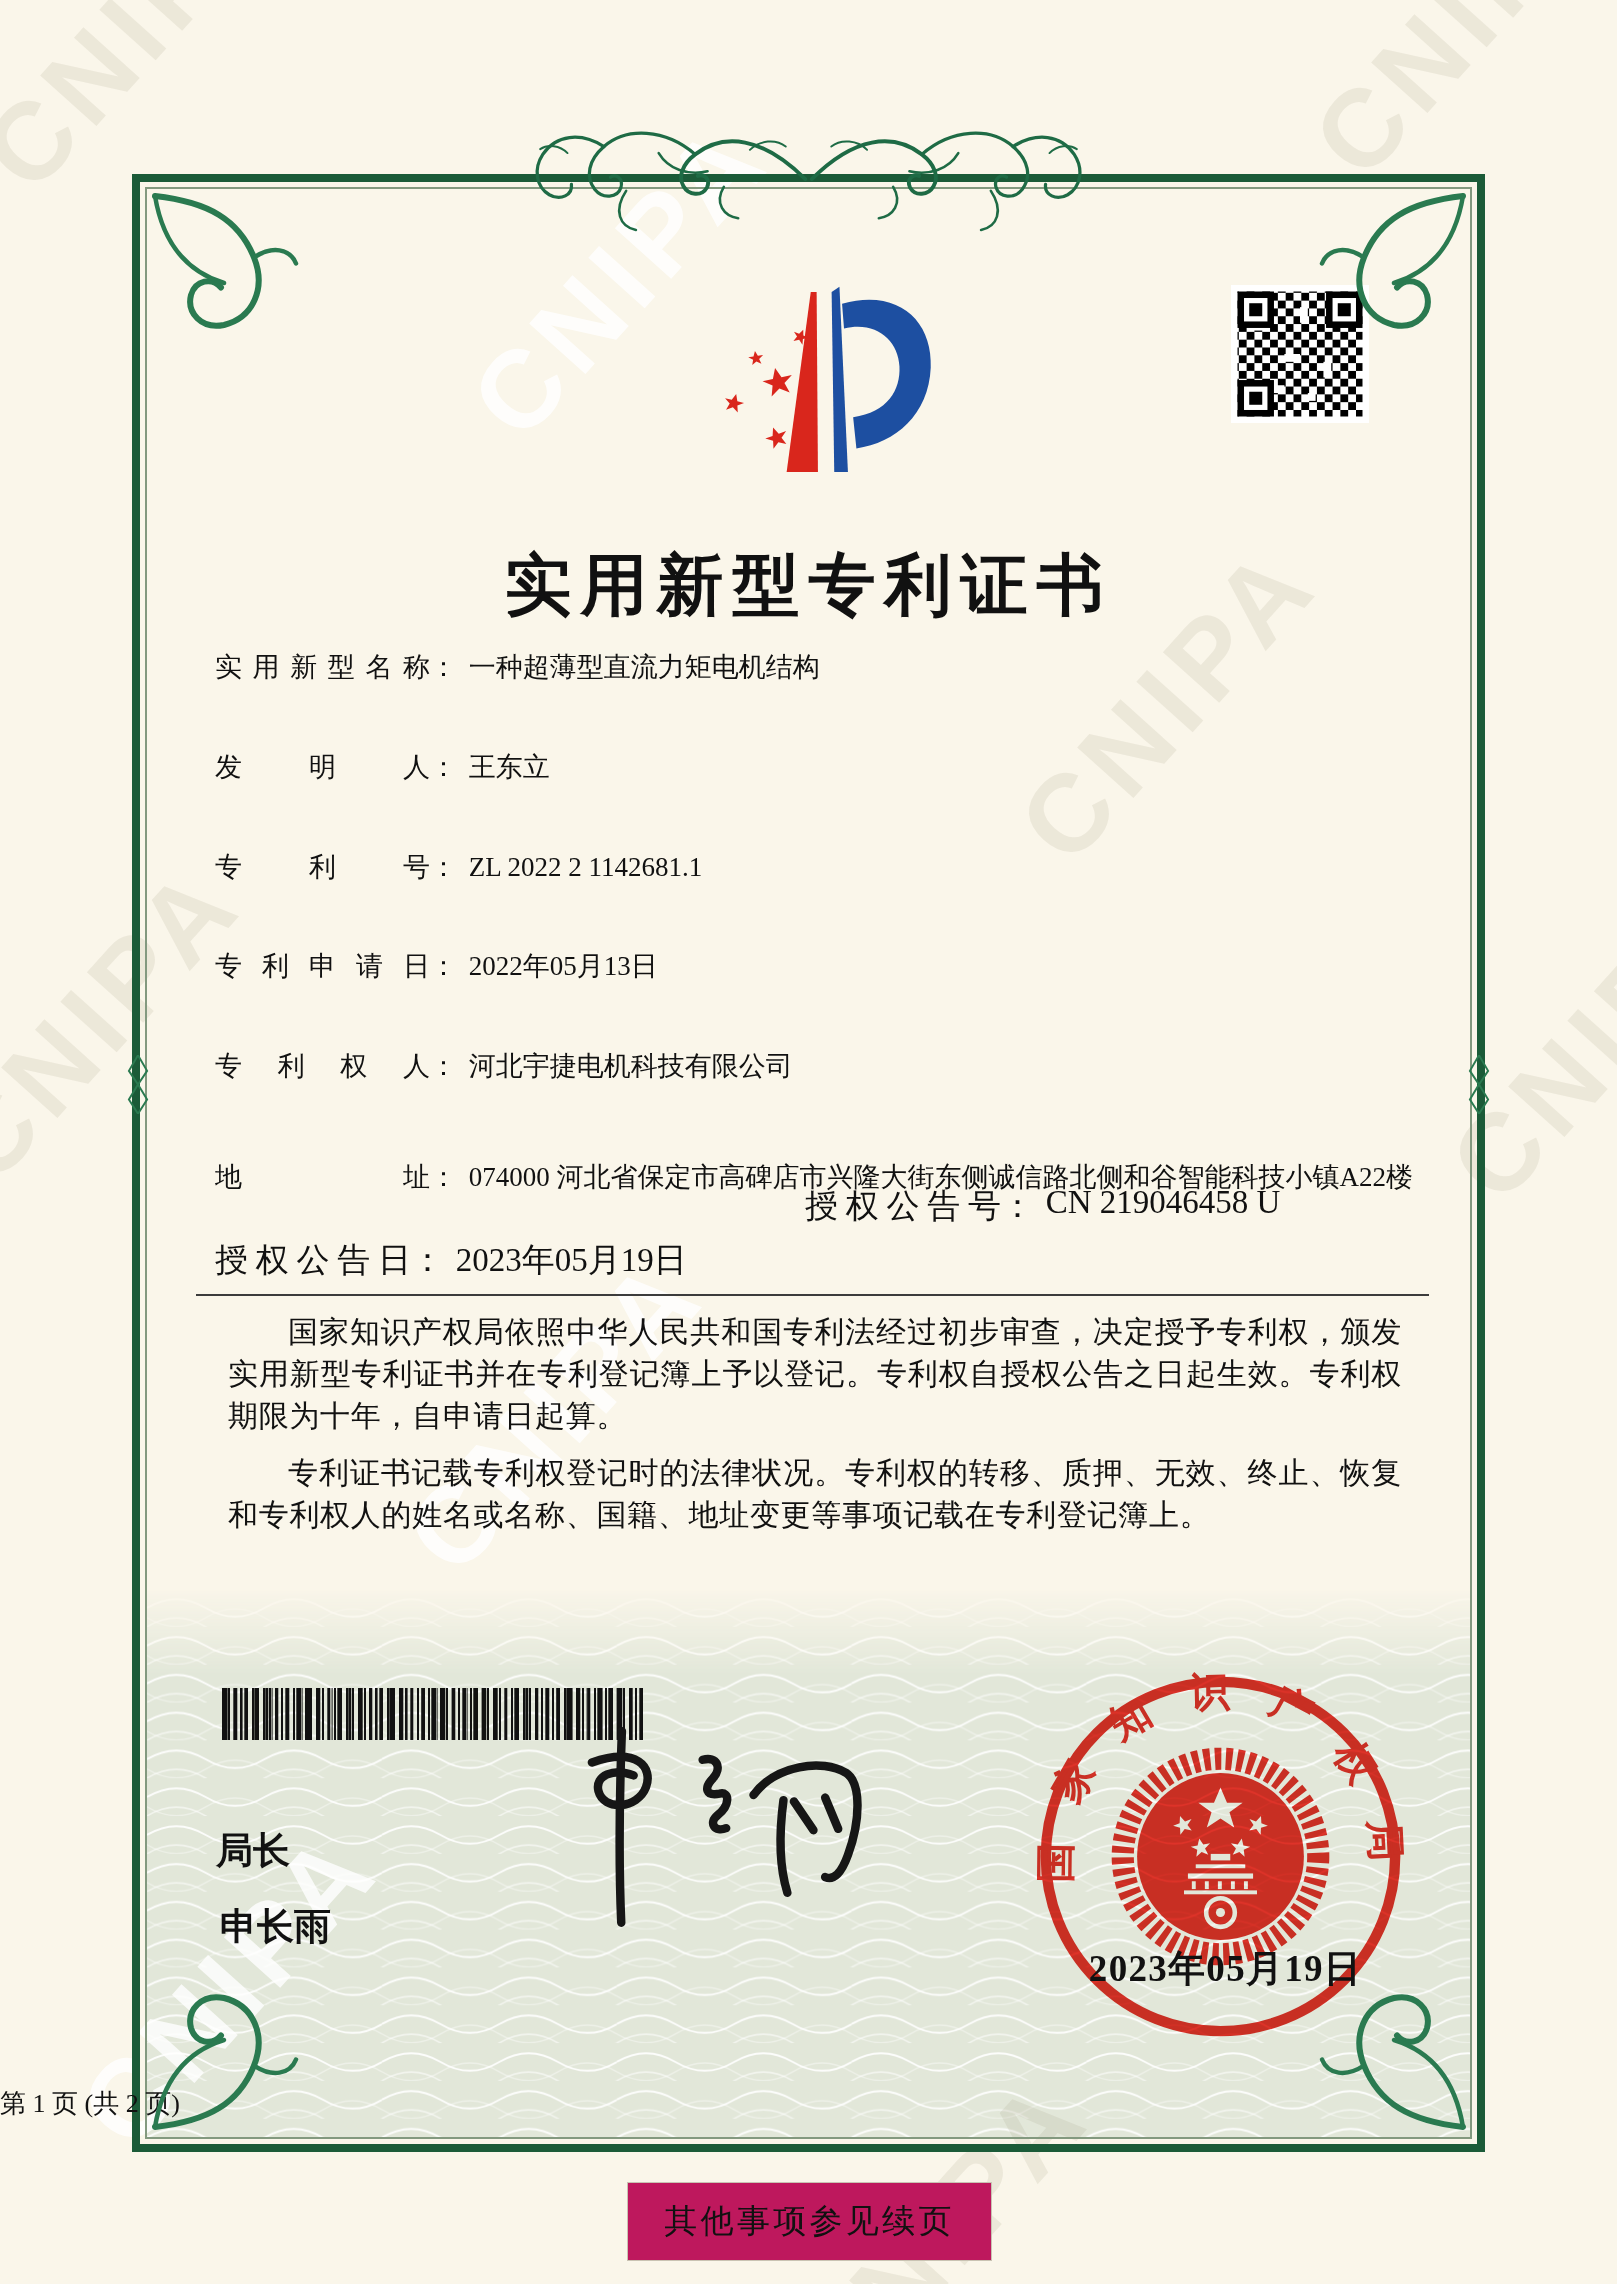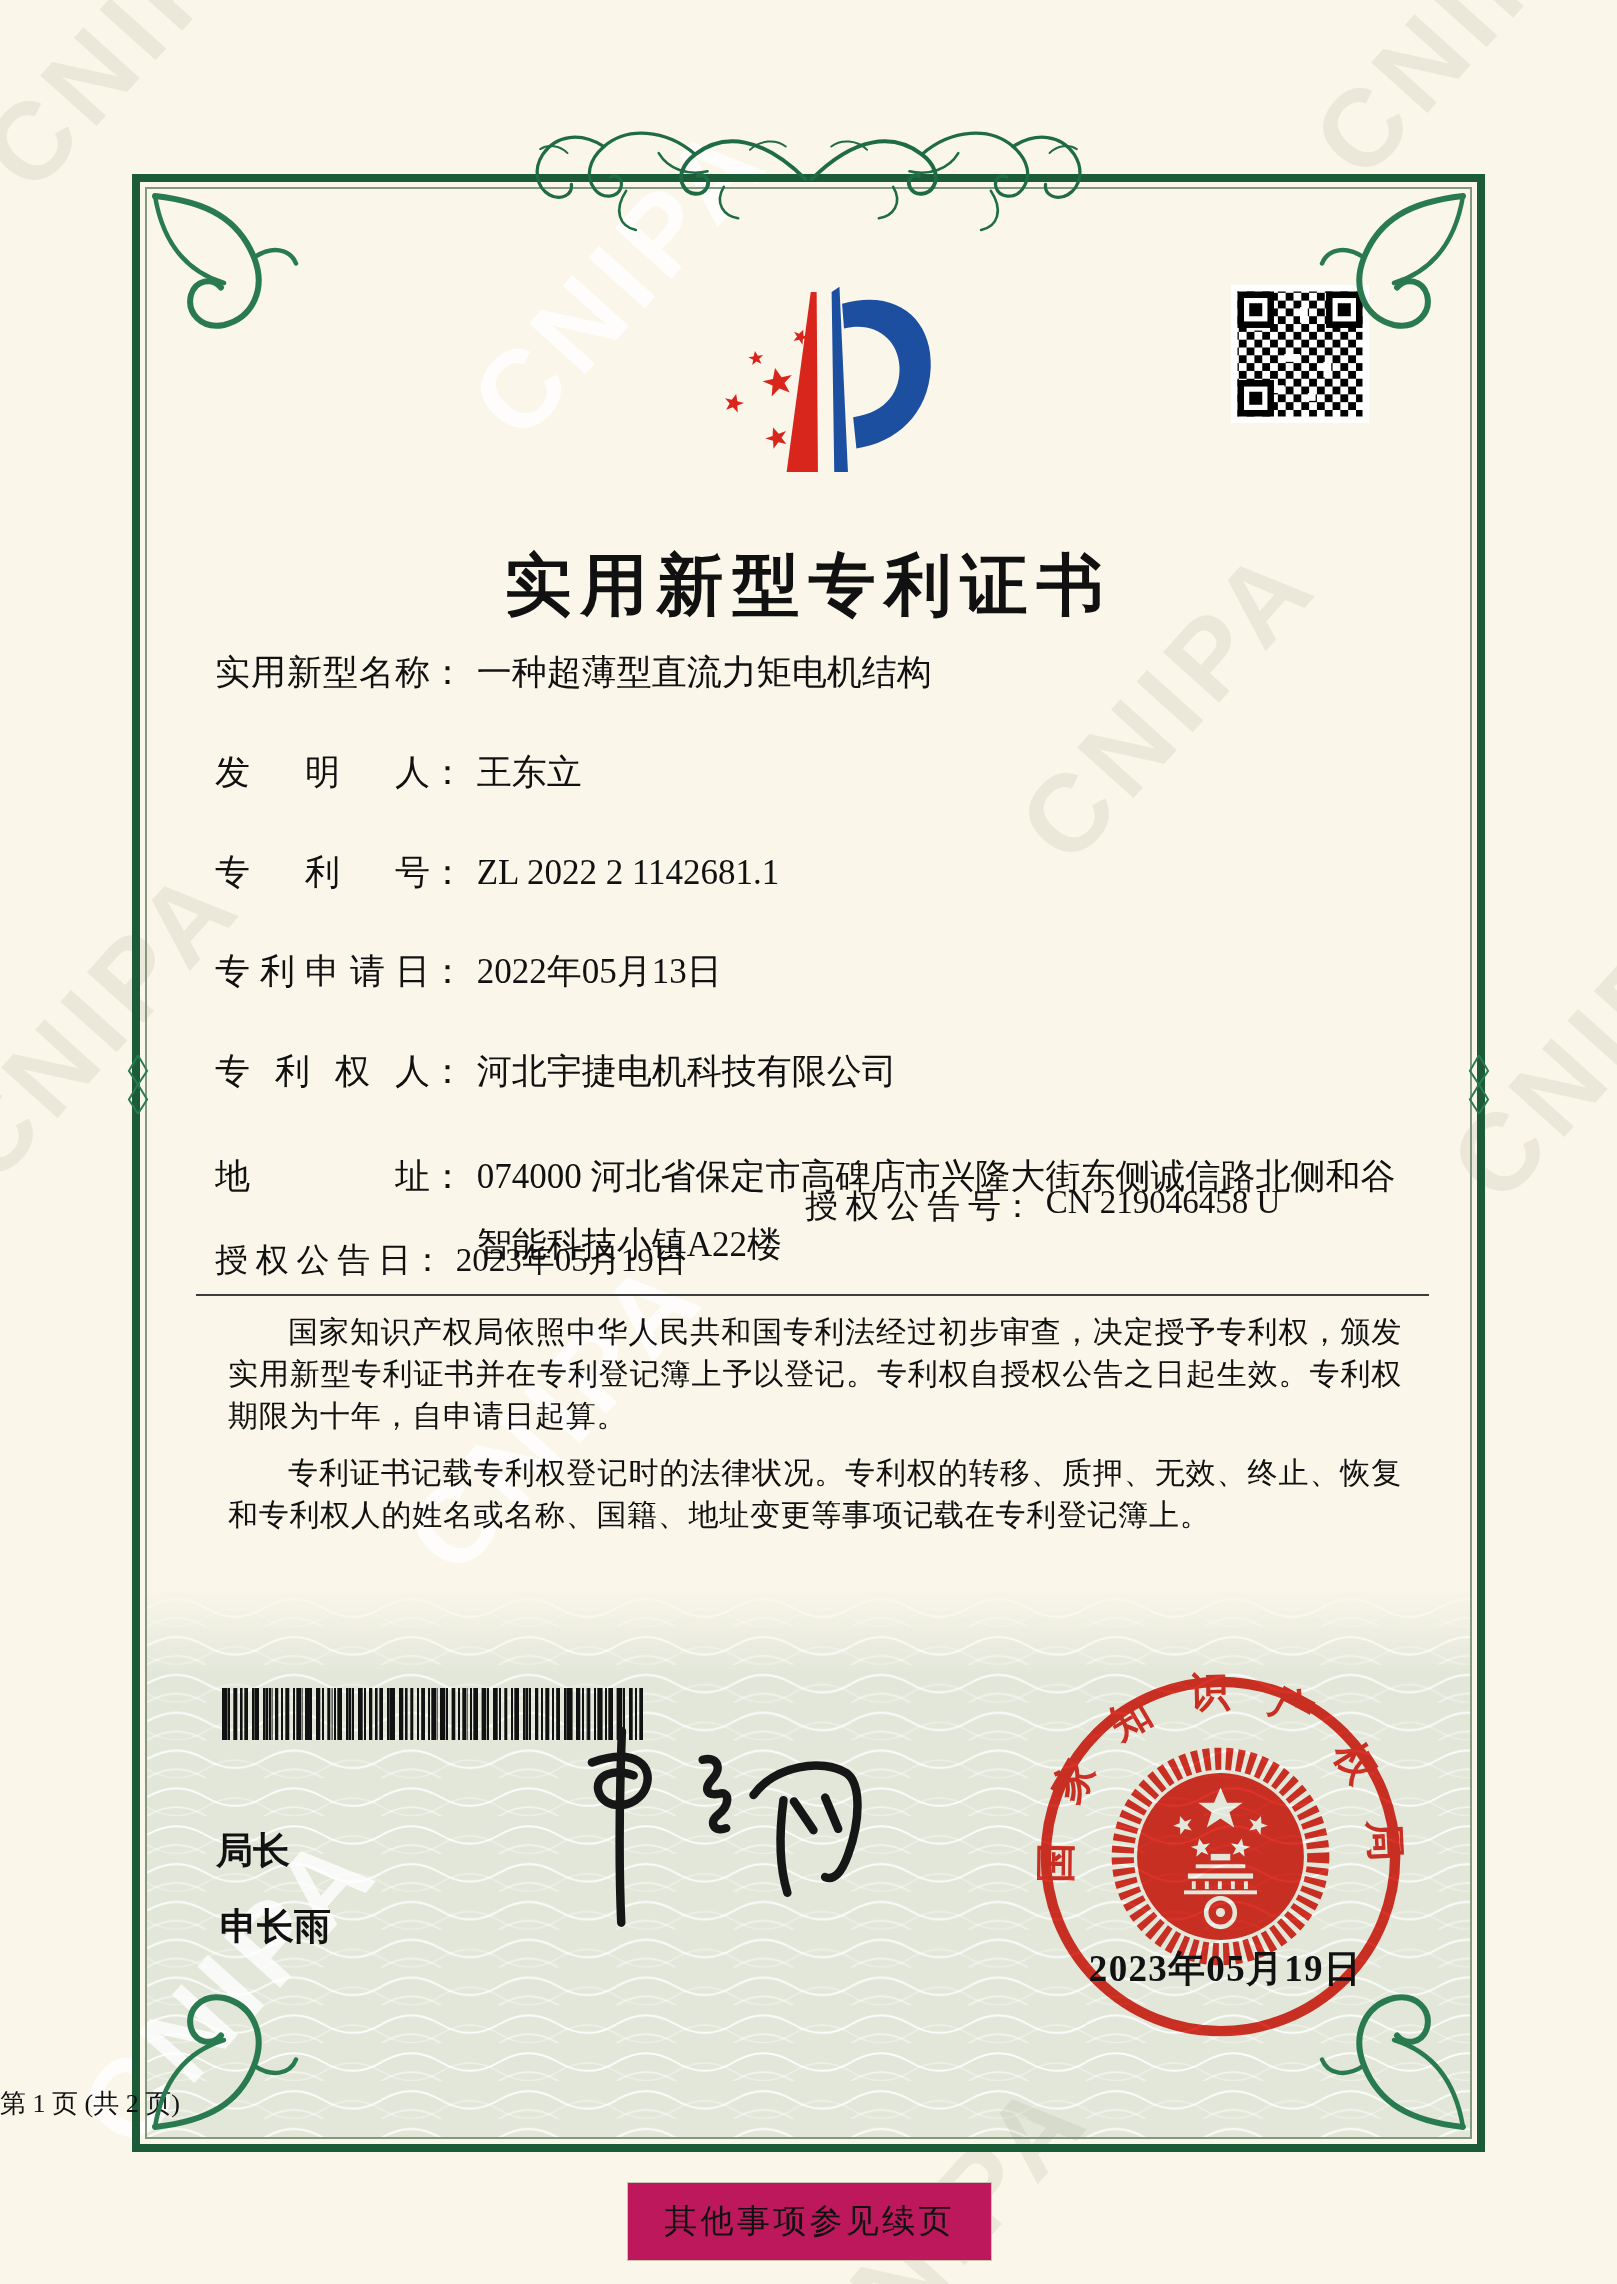--- a/index.html
+++ b/index.html
@@ -27,21 +27,21 @@
 
   
   .cert-no{position:absolute;left:212px;top:292px;font-size:33px;letter-spacing:2px;z-index:3;}
   .logo{position:absolute;left:701px;top:275px;width:243px;height:223px;z-index:3;}
   .qr{position:absolute;left:1231px;top:285px;width:138px;height:138px;background:#fff;
       padding:0;z-index:3;}
   .title{position:absolute;left:0;top:540px;width:1617px;text-align:center;z-index:3;
          font-size:67px;font-weight:bold;letter-spacing:9px;}
 
   
-  .row{position:absolute;left:215px;font-size:35px;white-space:nowrap;z-index:3;line-height:1.35;}
+  .row{position:absolute;left:215px;font-size:27px;white-space:nowrap;z-index:3;line-height:1.35;}
   .lbl{display:inline-block;width:215px;text-align:justify;text-align-last:justify;
        text-justify:inter-character;vertical-align:top;}
   .lbl.w5{width:196px;}
   .colon{display:inline-block;vertical-align:top;margin-right:11.7px;}
   .val{display:inline-block;vertical-align:top;}
   .val.wrap{white-space:normal;width:946px;line-height:68px;}
   .row.addr{line-height:68px;}
   .row.grant{font-size:33px;}
   .grant2{position:absolute;left:805px;top:1184px;font-size:33px;white-space:nowrap;z-index:3;}
 

